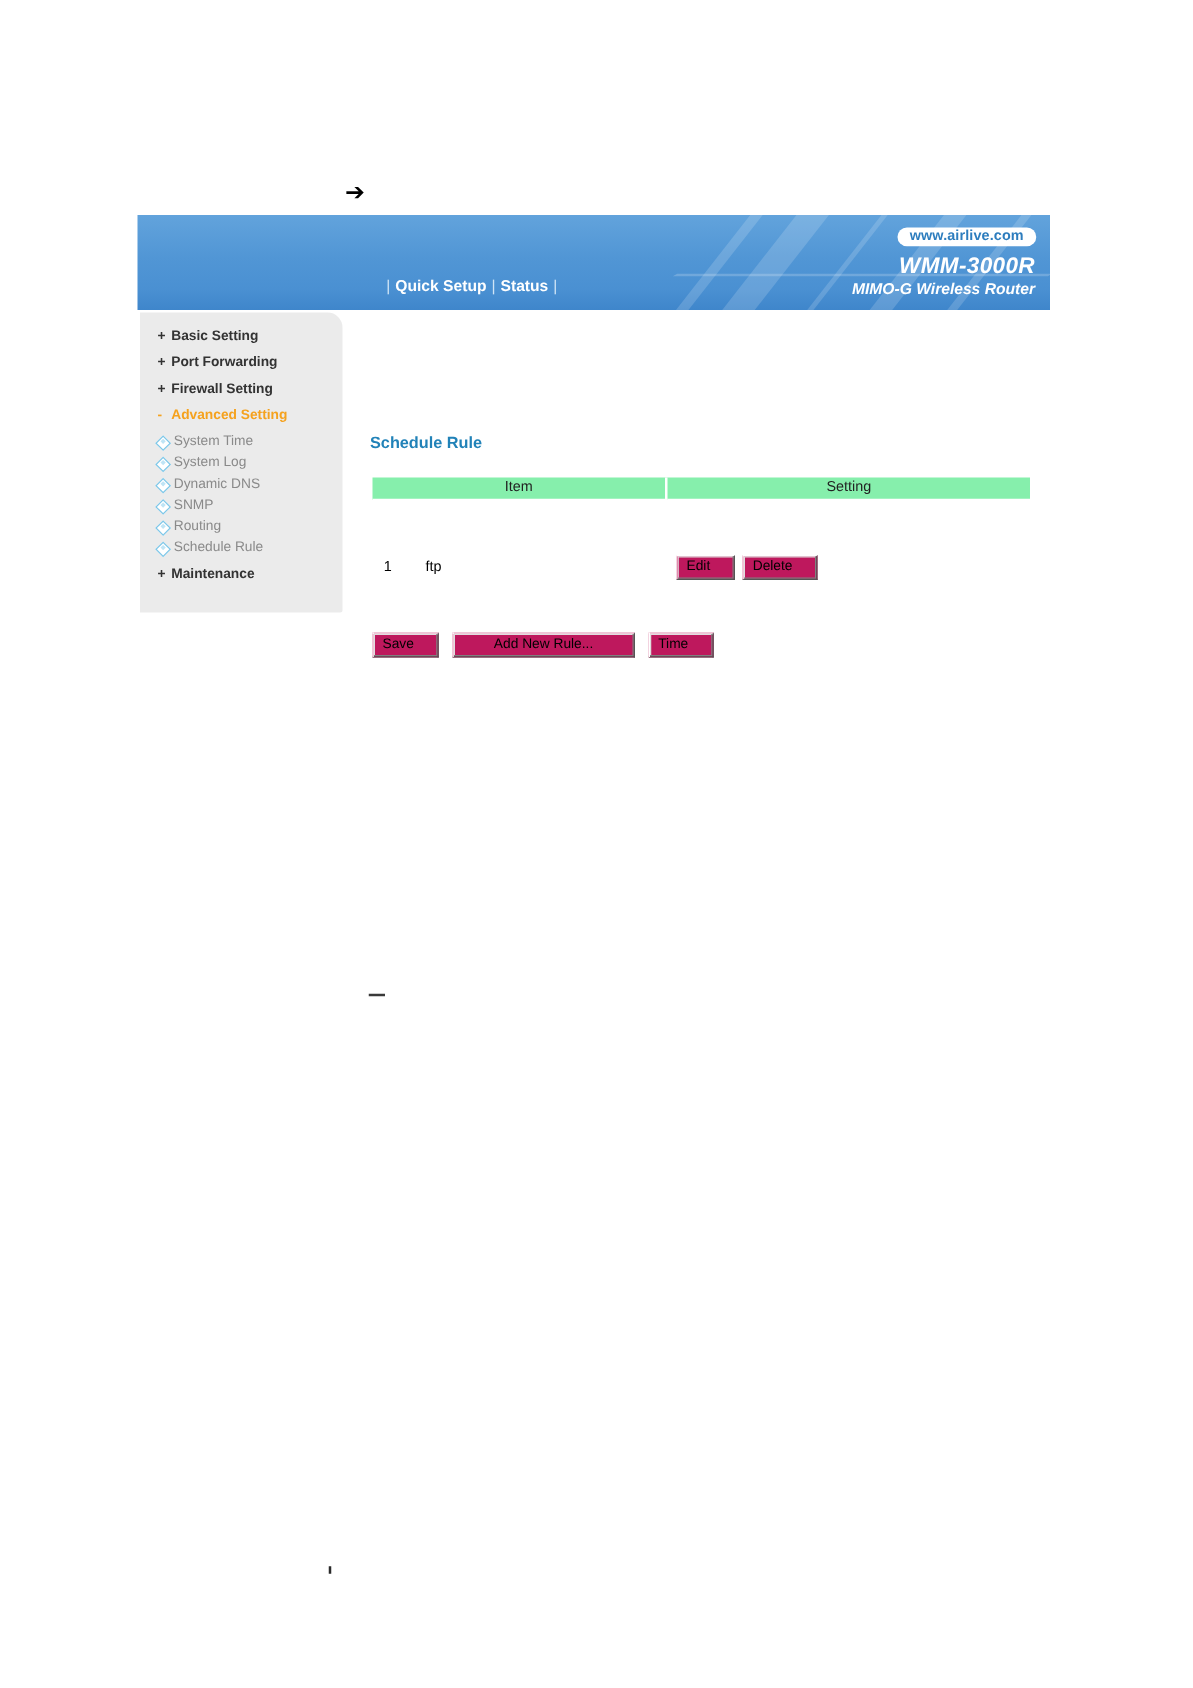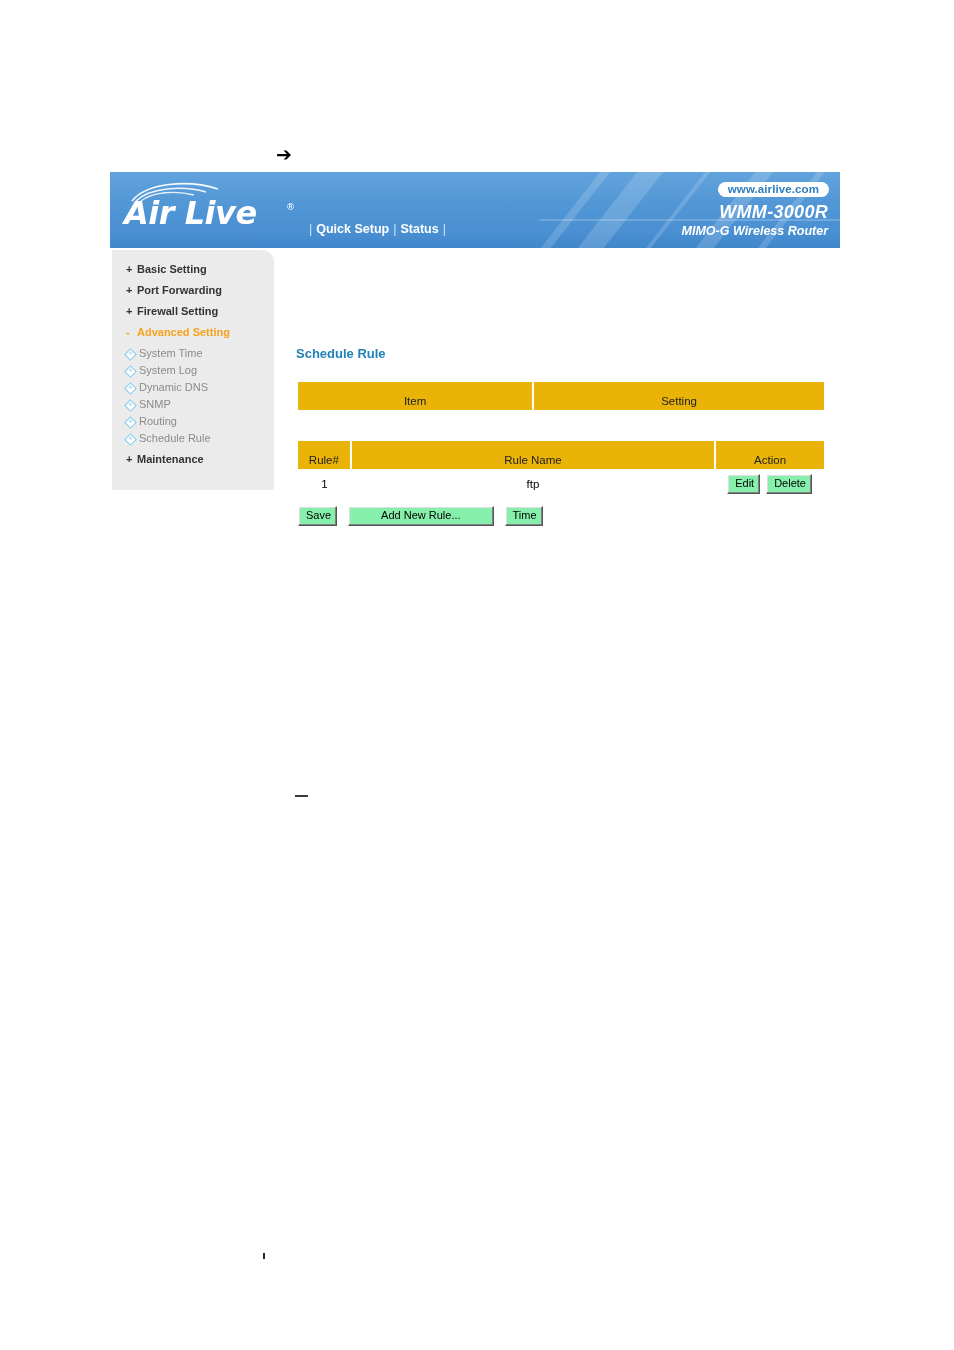--- a/index.html
+++ b/index.html
@@ -221,26 +221,26 @@
     position: absolute;
     left: 2px;
     width: 526px;
     border-collapse: collapse;
     font-family: "Liberation Sans", sans-serif;
   }
   .tbl.settings { top: 134px; }
   .tbl.rules    { top: 193px; }
 
   .tbl th {
-    background: #eab308;
+    background: #86efac;
     font-size: 11.5px;
     font-weight: normal;
     color: #222222;
     text-align: center;
-    padding: 13px 0 3px 0;
+    padding: 2px 0 3px 0;
     border-right: 2px solid #ffffff;
     border-bottom: 2px solid #ffffff;
   }
   .tbl th:last-child { border-right: none; }
   .tbl td {
     font-size: 11.5px;
     color: #000000;
     padding: 4px 0 4px 0;
     background: #ffffff;
     vertical-align: middle;
@@ -268,29 +268,29 @@
     border: 1px solid #888888;
     background: #ffffff;
     vertical-align: -2px;
     margin-right: 6px;
   }
   .center { text-align: center; }
 
   
   .btn {
     display: inline-block;
-    background: #86efac;
+    background: #be185d;
     border-top: 1px solid #ffffff;
     border-left: 1px solid #ffffff;
     border-right: 1px solid #555555;
     border-bottom: 1px solid #555555;
     box-shadow: inset -1px -1px 0 #808080, inset 1px 1px 0 #dfdfdf;
     font-size: 11px;
     color: #000000;
-    padding: 2px 5px 3px 7px;
+    padding: 2px 19px 3px 7px;
     text-align: center;
     cursor: default;
     font-family: "Liberation Sans", sans-serif;
     line-height: 1.15;
   }
   .btn.wide { padding-left: 32px; padding-right: 32px; }
   .action-cell { text-align: center; padding: 3px 0 !important; white-space: nowrap; }
   .action-cell .btn { margin: 0 3px; }
 
   .btn-bar {
@@ -327,29 +327,20 @@
 <div class="router-ui">
 
   <div class="banner">
     <div class="swoosh sw1"></div>
     <div class="swoosh sw2"></div>
     <div class="swoosh sw3"></div>
     <div class="swoosh sw4"></div>
     <div class="swoosh sw5"></div>
     <div class="sw-flat"></div>
 
-    <div class="logo-block">
-      <svg class="logo-waves" width="96" height="24" viewBox="0 0 96 24">
-        <path d="M2 21 C 16 3, 58 -1, 88 9" stroke="#ffffff" stroke-width="1.7" fill="none" opacity="0.95"></path>
-        <path d="M6 21 C 19 8, 52 5, 76 12" stroke="#ffffff" stroke-width="1.5" fill="none" opacity="0.9"></path>
-        <path d="M11 21 C 22 12, 46 10, 64 15" stroke="#ffffff" stroke-width="1.3" fill="none" opacity="0.85"></path>
-      </svg>
-      <div class="logo-text">Air Live</div>
-      <div class="logo-reg">®</div>
-    </div>
 
     <div class="banner-nav">
       <span class="sep">|</span><a href="#">Quick Setup</a><span class="sep">|</span><a href="#">Status</a><span class="sep">|</span>
     </div>
 
     <div class="brand-url">www.airlive.com</div>
     <div class="brand-model">WMM-3000R</div>
     <div class="brand-sub">MIMO-G Wireless Router</div>
   </div>
 
@@ -413,25 +404,20 @@
         <tbody>
             <tr>
           <th class="col-item">Item</th>
           <th class="col-setting">Setting</th>
         </tr>
       </tbody>
         </table>
 
       <table class="tbl rules">
         <tbody>
-            <tr>
-          <th class="col-rulenum">Rule#</th>
-          <th class="col-rulename">Rule Name</th>
-          <th class="col-action">Action</th>
-        </tr>
         <tr>
           <td class="center">1</td>
           <td class="center">ftp</td>
           <td class="action-cell">
             <span class="btn">Edit</span><span class="btn">Delete</span>
           </td>
         </tr>
       </tbody>
         </table>
 

